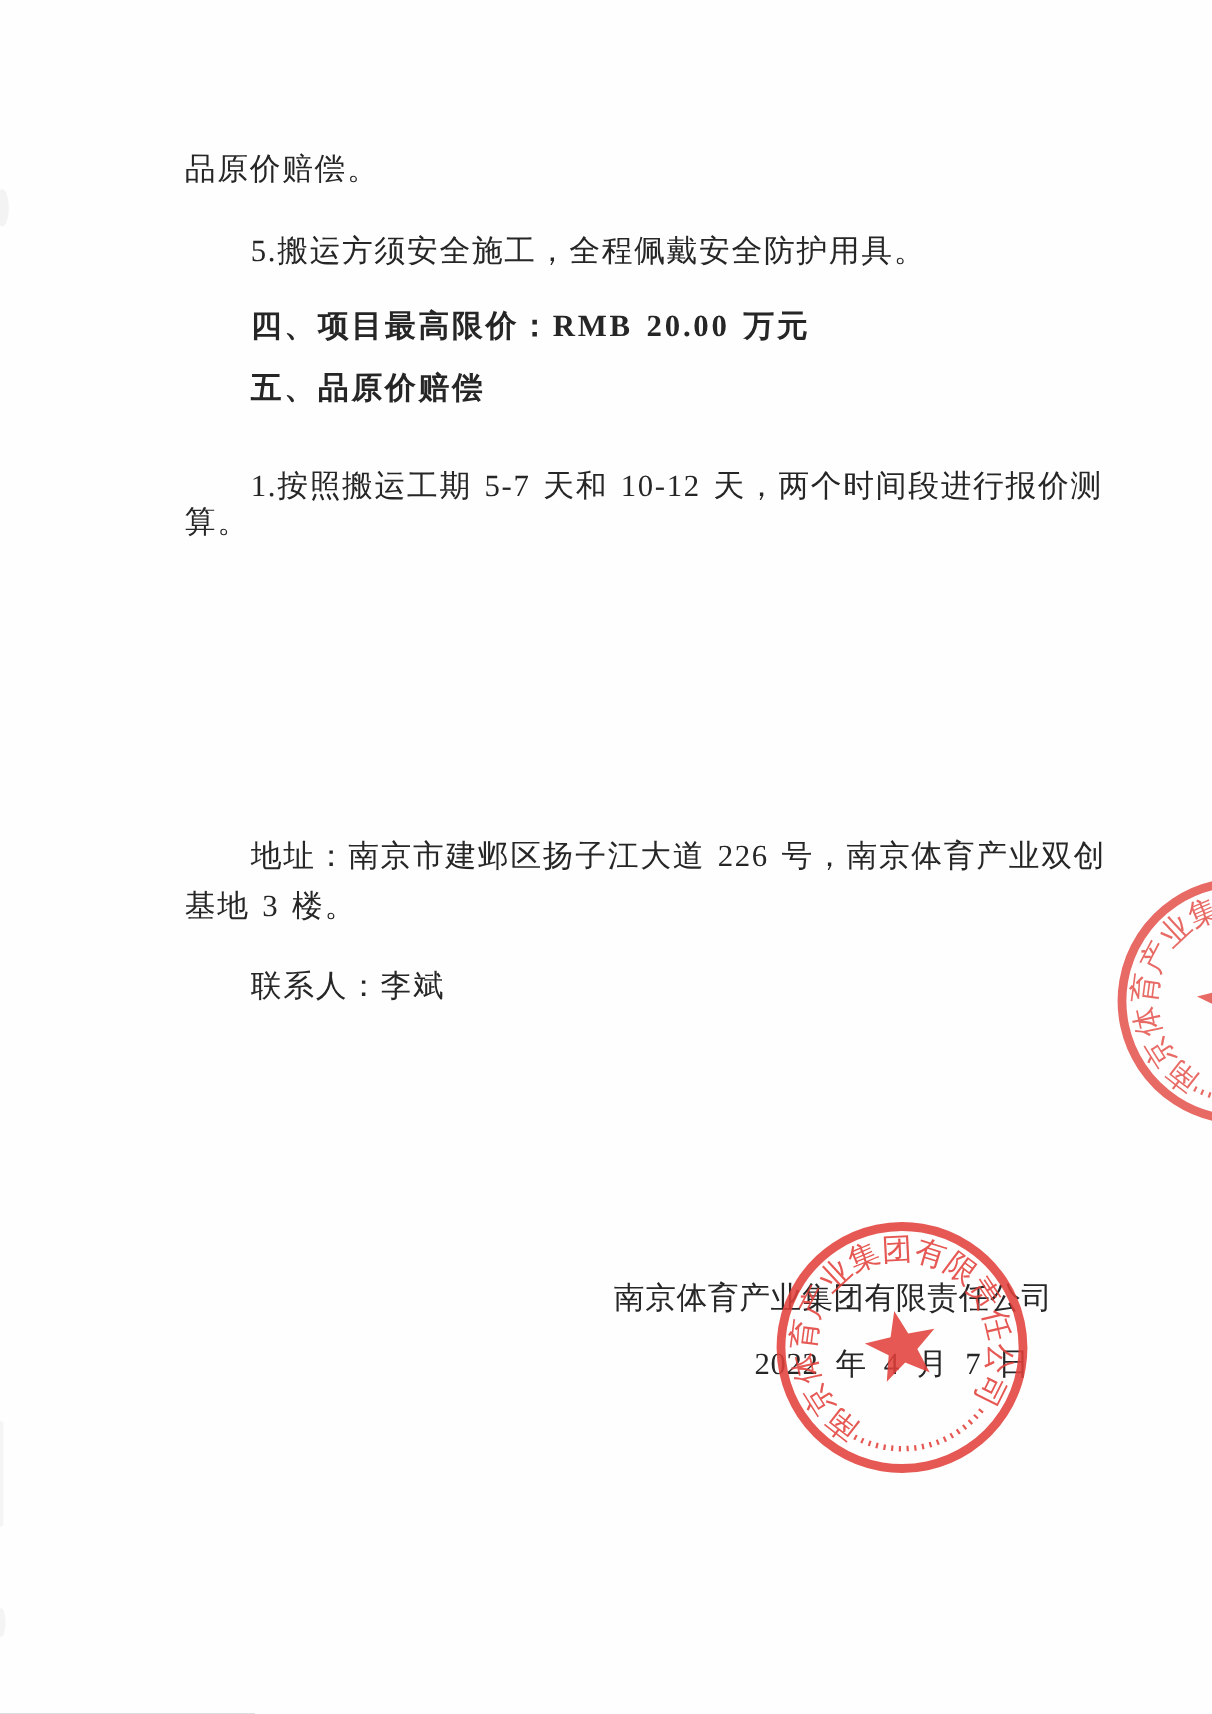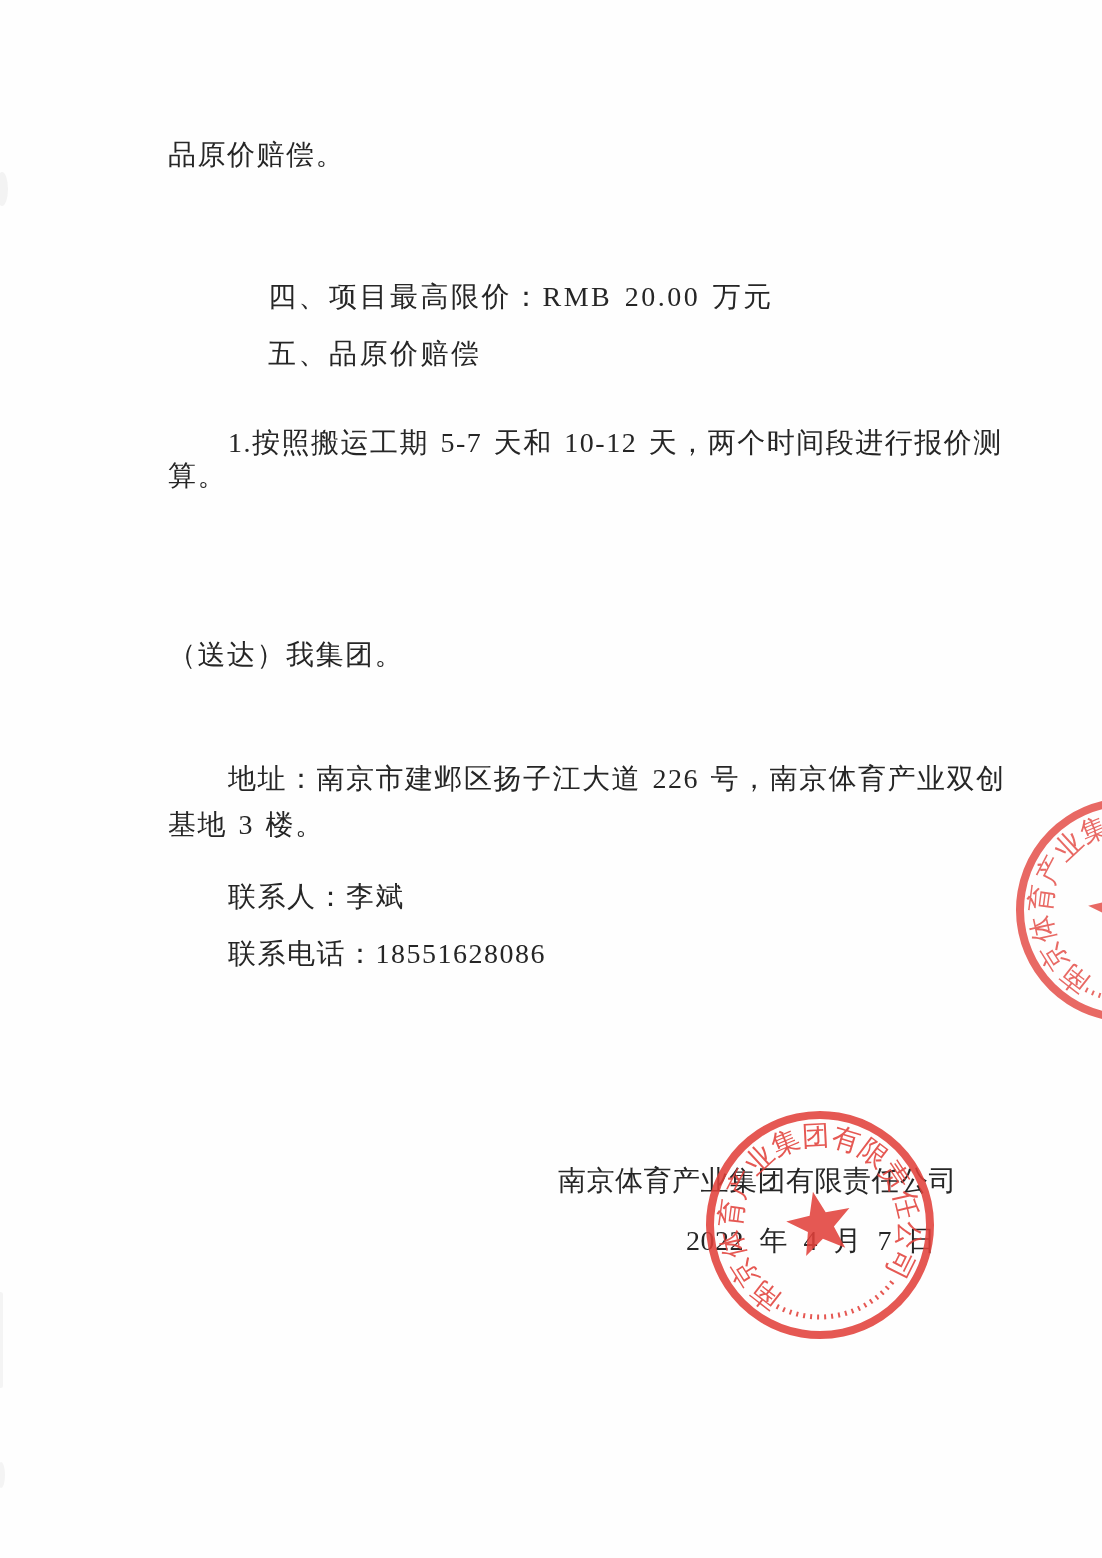--- a/index.html
+++ b/index.html
@@ -16,45 +16,44 @@
   }
   .line{
     position:absolute;
     font-size:28px;
     line-height:34px;
     white-space:nowrap;
     letter-spacing:1.5px;
     word-spacing:3px;
     color:#262626;
   }
-  .bold{font-weight:normal;letter-spacing:2.5px;margin-left:40px;}
+  .bold{font-weight:bold;letter-spacing:2.5px;}
   .sig{letter-spacing:0.5px;}
   .seal{position:absolute;pointer-events:none;}
   .seal-main{left:700px;top:1105px;opacity:0.87;}
   .seal-partial{left:1008px;top:790px;opacity:0.78;}
   .smudge{position:absolute;background:rgba(60,60,60,0.06);pointer-events:none;}
   .smudge1{left:-4px;top:172px;width:12px;height:34px;border-radius:50%;}
   .smudge2{left:-2px;top:1292px;width:5px;height:96px;border-radius:3px;background:rgba(60,60,60,0.05);}
   .smudge3{left:-3px;top:1462px;width:8px;height:26px;border-radius:50%;background:rgba(60,60,60,0.05);}
 </style>
 </head>
 <body>
 
 <div class="page">
 
   <div class="line" style="left:168px;top:138px">品原价赔偿。</div>
+  <div class="line" style="left:228px;top:212px">5.搬运方须安全施工，全程佩戴安全防护用具。</div>
   <div class="line bold" style="left:228px;top:280px">四、项目最高限价：RMB 20.00 万元</div>
   <div class="line bold" style="left:228px;top:337px">五、品原价赔偿</div>
   <div class="line" style="left:228px;top:426px">1.按照搬运工期 5-7 天和 10-12 天，两个时间段进行报价测</div>
   <div class="line" style="left:168px;top:459px">算。</div>
-  <div class="line" style="left:168px;top:638px">（送达）我集团。</div>
   <div class="line" style="left:228px;top:762px">地址：南京市建邺区扬子江大道 226 号，南京体育产业双创</div>
   <div class="line" style="left:168px;top:808px">基地 3 楼。</div>
   <div class="line" style="left:228px;top:880px">联系人：李斌</div>
-  <div class="line" style="left:228px;top:937px">联系电话：18551628086</div>
 
   <div class="line sig" style="left:558px;top:1164px">南京体育产业集团有限责任公司</div>
   <div class="line sig" style="left:686px;top:1224px;word-spacing:8px">2022 年 4 月 7 日</div>
 
   <svg class="seal seal-main" width="240" height="240" viewBox="-120 -120 240 240" xmlns="http://www.w3.org/2000/svg">
     <g transform="rotate(-12)">
       <circle cx="0" cy="0" r="110" fill="none" stroke="#e2403a" stroke-width="8"></circle>
       <path id="sealArc1" d="M -51.4 61.3 A 80 80 0 1 1 51.4 61.3" fill="none"></path>
       <text font-family="Liberation Serif, DejaVu Serif, serif" font-size="28" fill="#e2403a">
         <textPath href="#sealArc1" startOffset="0" textLength="388" lengthAdjust="spacingAndGlyphs">南京体育产业集团有限责任公司</textPath>

